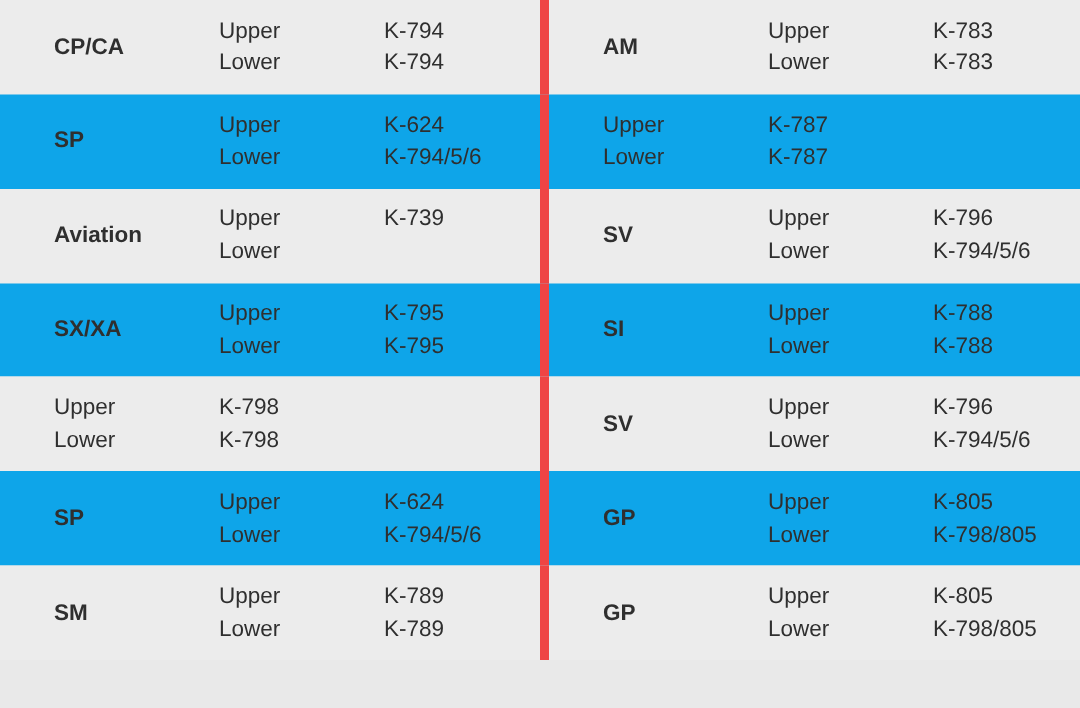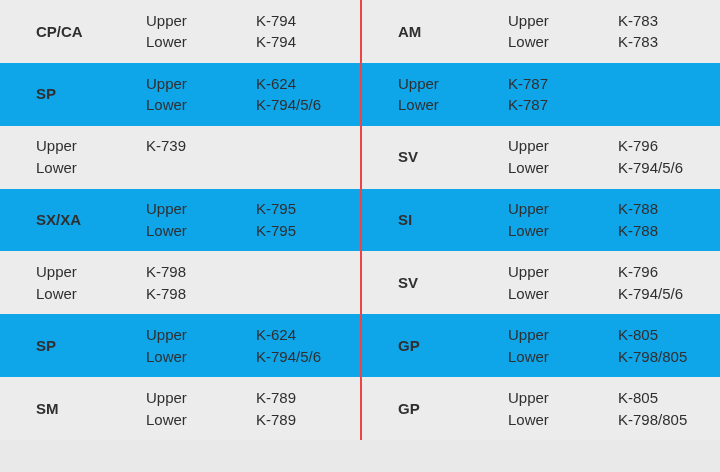--- a/index.html
+++ b/index.html
@@ -29,21 +29,21 @@
 
   .panel {
     flex: 0 0 50%;
     display: flex;
     align-items: center;
     box-sizing: border-box;
     height: 100%;
     position: relative;
   }
   .panel.left  { padding-left: 36px; }
-  .panel.right { padding-left: 36px; border-left: 2px solid #ef4444; }
+  .panel.right { padding-left: 36px; border-left: 6px solid #ef4444; }
 
   .label {
     flex: 0 0 110px;
     font-size: 15px;
     font-weight: bold;
     color: #2f2f2f;
     line-height: 1.45;
     white-space: nowrap;
   }
   .cols {
@@ -125,20 +125,21 @@
         <div class="col-val">
           <span class="cell-line">K-787</span>
           <span class="cell-line">K-787</span>
         </div>
       </div>
     </div>
   </div>
 
   <div class="row light">
     <div class="panel left">
+      <div class="label">Aviation</div>
       <div class="cols">
         <div class="col-side">
           <span class="cell-line">Upper</span>
           <span class="cell-line">Lower</span>
         </div>
         <div class="col-val">
           <span class="cell-line">K-739</span>
           <span class="cell-line empty"></span>
         </div>
       </div>

